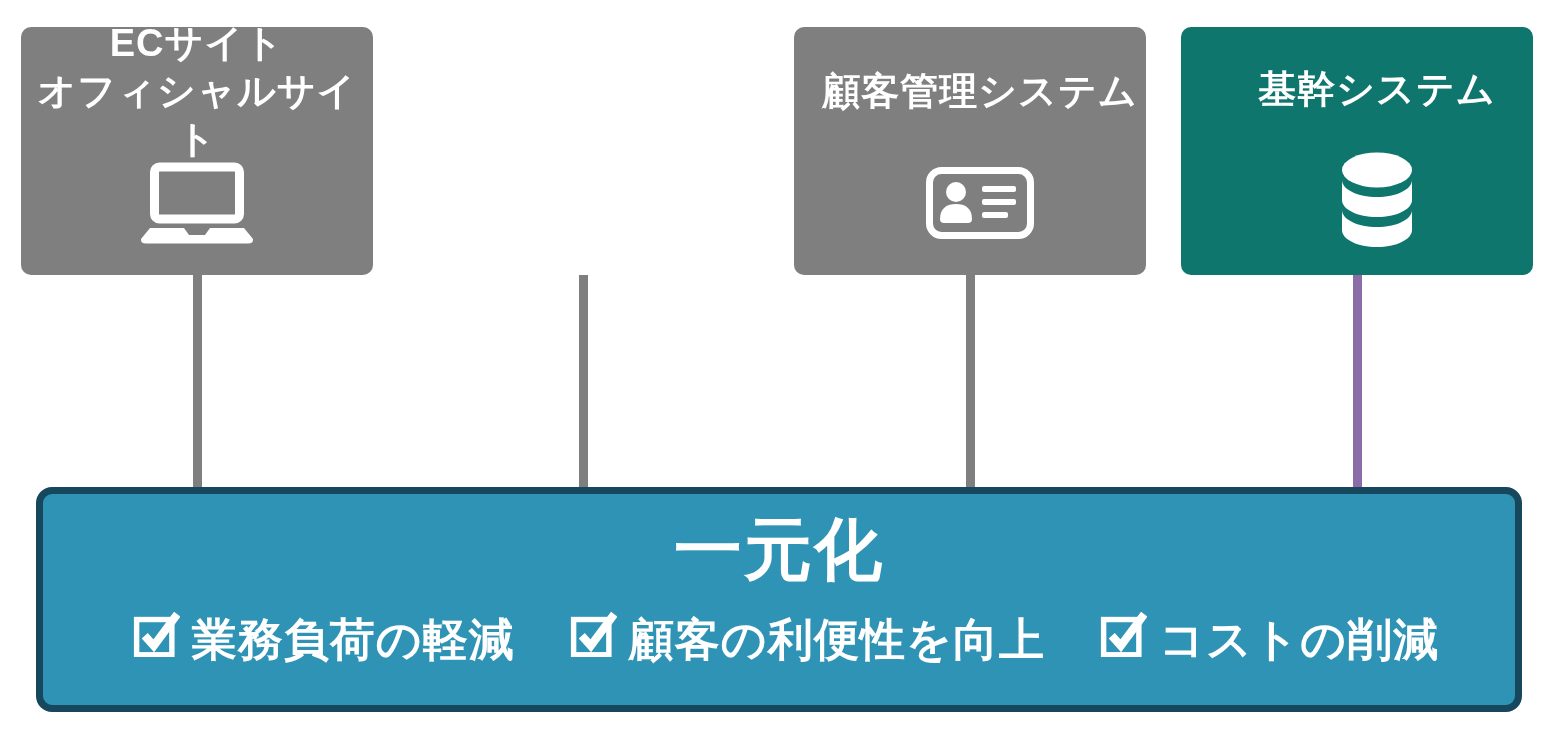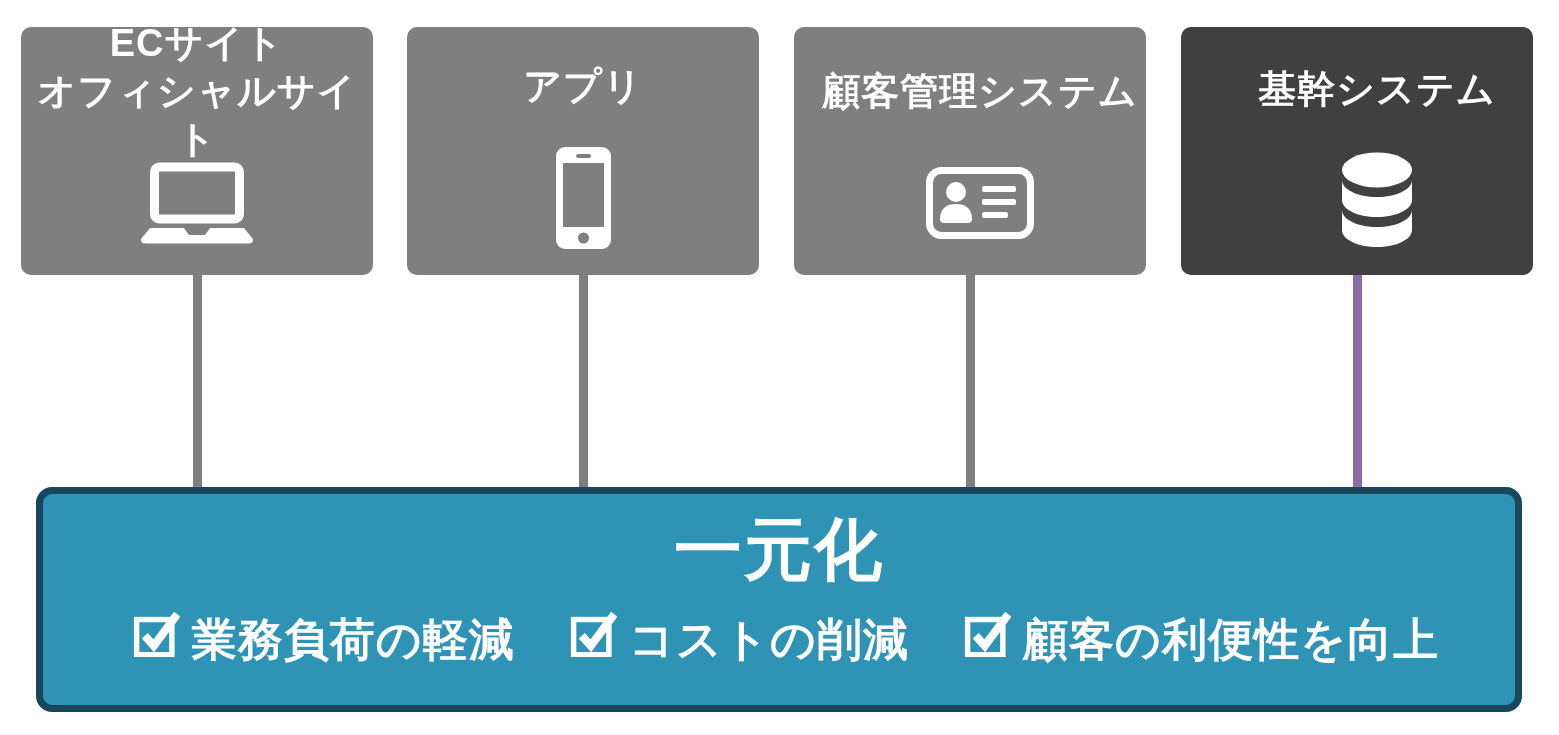--- a/index.html
+++ b/index.html
@@ -72,47 +72,36 @@
 オフィシャルサイト</div>
     <div class="box-icon">
       <svg width="114" height="82" viewBox="0 0 114 82" aria-hidden="true">
         <rect x="14.5" y="5" width="85" height="52" rx="5" fill="none" stroke="#ffffff" stroke-width="9"></rect>
         <path d="M10,66 L104,66 L113,77 Q113.5,81.5 108,81.5 L6,81.5 Q0.5,81.5 1,77 Z" fill="#ffffff"></path>
         <path class="cutout" d="M44,66 L70,66 L65,73 L49,73 Z"></path>
       </svg>
     </div>
   </div>
 
-  <div class="top-box b2" style="background-color: rgb(127, 127, 127);">
-    <div class="box-label">アプリ</div>
-    <div class="box-icon">
-      <svg width="55" height="102" viewBox="0 0 55 102" aria-hidden="true">
-        <rect x="0" y="0" width="55" height="102" rx="9" fill="#ffffff"></rect>
-        <rect class="cutout" x="7" y="16" width="41" height="64"></rect>
-        <rect class="cutout" x="20" y="7" width="15" height="4" rx="2"></rect>
-        <circle class="cutout" cx="27.5" cy="91" r="5.5"></circle>
-      </svg>
-    </div>
-  </div>
 
   <div class="top-box b3" style="background-color: rgb(127, 127, 127);">
     <div class="box-label">顧客管理システム</div>
     <div class="box-icon">
       <svg width="108" height="72" viewBox="0 0 108 72" aria-hidden="true">
         <rect x="3.5" y="3.5" width="101" height="65" rx="12" fill="none" stroke="#ffffff" stroke-width="7"></rect>
         <circle cx="30" cy="25" r="10" fill="#ffffff"></circle>
         <path d="M14,52 C14,41 21,37 30,37 C39,37 46,41 46,52 Q46,56 42,56 L18,56 Q14,56 14,52 Z" fill="#ffffff"></path>
         <rect x="56" y="19" width="34" height="6" rx="2" fill="#ffffff"></rect>
         <rect x="56" y="32" width="34" height="6" rx="2" fill="#ffffff"></rect>
         <rect x="56" y="45" width="26" height="6" rx="2" fill="#ffffff"></rect>
       </svg>
     </div>
   </div>
 
-  <div class="top-box b4" style="background-color: #404040; padding-left: 40px;">
+  <div class="top-box b4" style="background-color: #0f766e; padding-left: 40px;">
     <div class="box-label">基幹システム</div>
     <div class="box-icon">
       <svg width="78" height="97" viewBox="0 0 78 97" aria-hidden="true">
         <ellipse cx="39" cy="18" rx="35" ry="17.5" fill="#ffffff"></ellipse>
         <path d="M4,28 L4,48 C4,57.5 19.7,65 39,65 C58.3,65 74,57.5 74,48 L74,28 C74,37.5 58.3,45 39,45 C19.7,45 4,37.5 4,28 Z" fill="#ffffff"></path>
         <path d="M4,58 L4,78 C4,87.5 19.7,95 39,95 C58.3,95 74,87.5 74,78 L74,58 C74,67.5 58.3,75 39,75 C19.7,75 4,67.5 4,58 Z" fill="#ffffff"></path>
       </svg>
     </div>
   </div>
 
@@ -135,29 +124,29 @@
         <span>業務負荷の軽減</span>
       </div>
 
       <div class="benefit">
         <span>
           <svg width="47" height="46" viewBox="0 0 52 50" aria-hidden="true">
             <rect x="4" y="9" width="39" height="39" fill="none" stroke="#ffffff" stroke-width="6"></rect>
             <polyline points="13,27 23,38 49,3" fill="none" stroke="#ffffff" stroke-width="9"></polyline>
           </svg>
         </span>
-        <span>コストの削減</span>
+        <span>顧客の利便性を向上</span>
       </div>
 
       <div class="benefit">
         <span>
           <svg width="47" height="46" viewBox="0 0 52 50" aria-hidden="true">
             <rect x="4" y="9" width="39" height="39" fill="none" stroke="#ffffff" stroke-width="6"></rect>
             <polyline points="13,27 23,38 49,3" fill="none" stroke="#ffffff" stroke-width="9"></polyline>
           </svg>
         </span>
-        <span>顧客の利便性を向上</span>
+        <span>コストの削減</span>
       </div>
 
     </div>
   </div>
 
 </div>
 
 </body></html>

